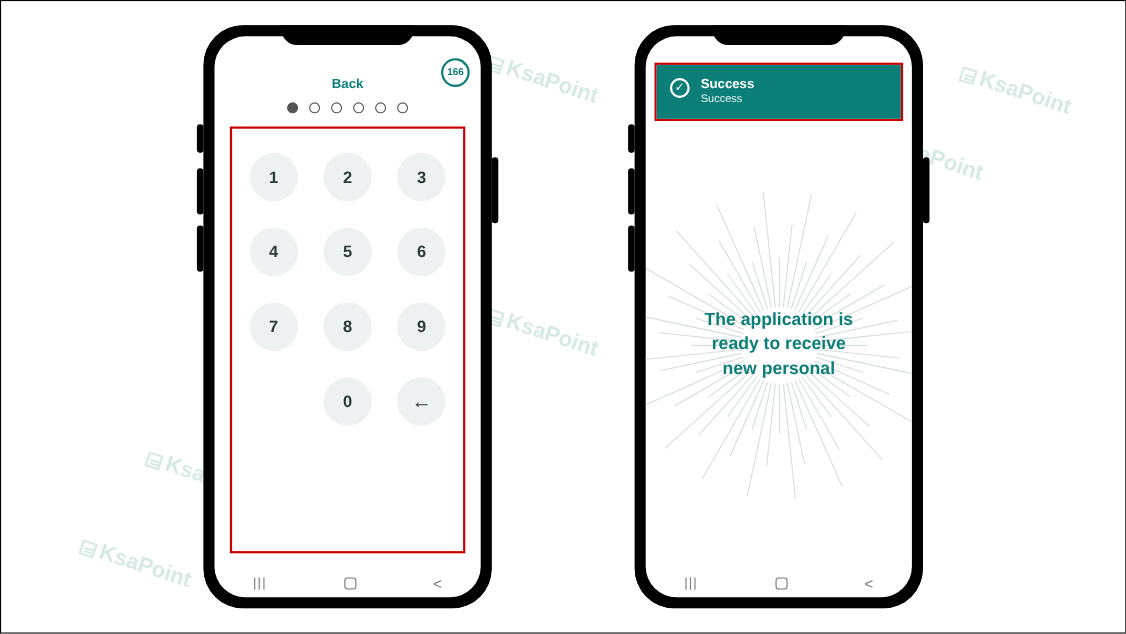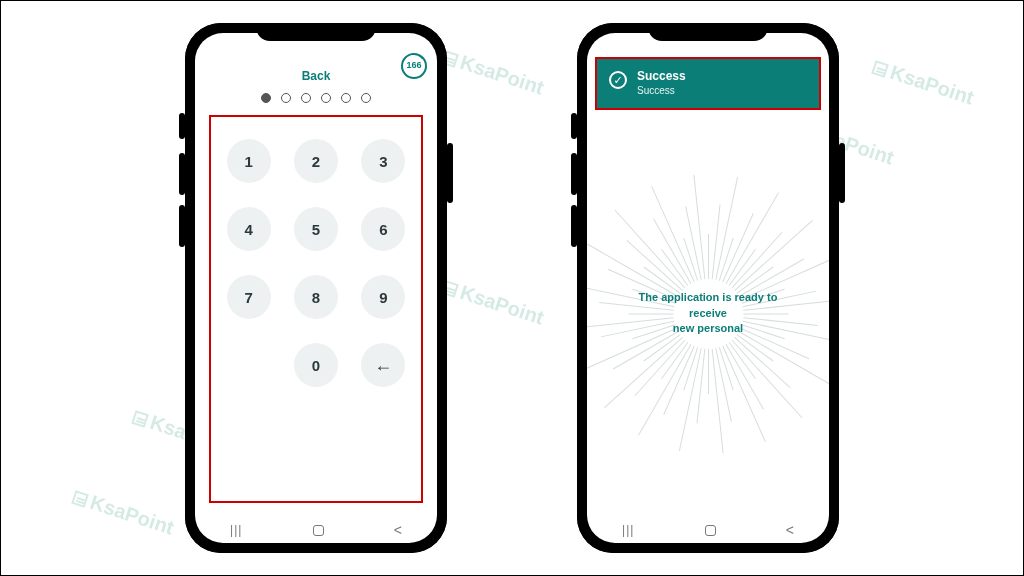--- a/index.html
+++ b/index.html
@@ -145,21 +145,21 @@
   }
   .sunburst div{
     position:absolute; left:50%; top:50%;
     width:1px; height:105px;
     background:#d7dddd;
     transform-origin: top center;
   }
   .ready-text{
     position:relative; z-index:2;
     text-align:center; color:#0b7e78;
-    font-size:11px; font-weight:700; line-height:1.4;
+    font-size:16px; font-weight:700; line-height:1.4;
     max-width:170px;
   }
 
   
   .wm {
     position:absolute; color:#cfe7e1; font-weight:700; font-size:20px;
     transform: rotate(18deg); pointer-events:none; user-select:none;
     display:flex; align-items:center; gap:4px; opacity:.85;
   }
   .wm .box{ width:14px;height:14px;border:2px solid #cfe7e1; position:relative;}

